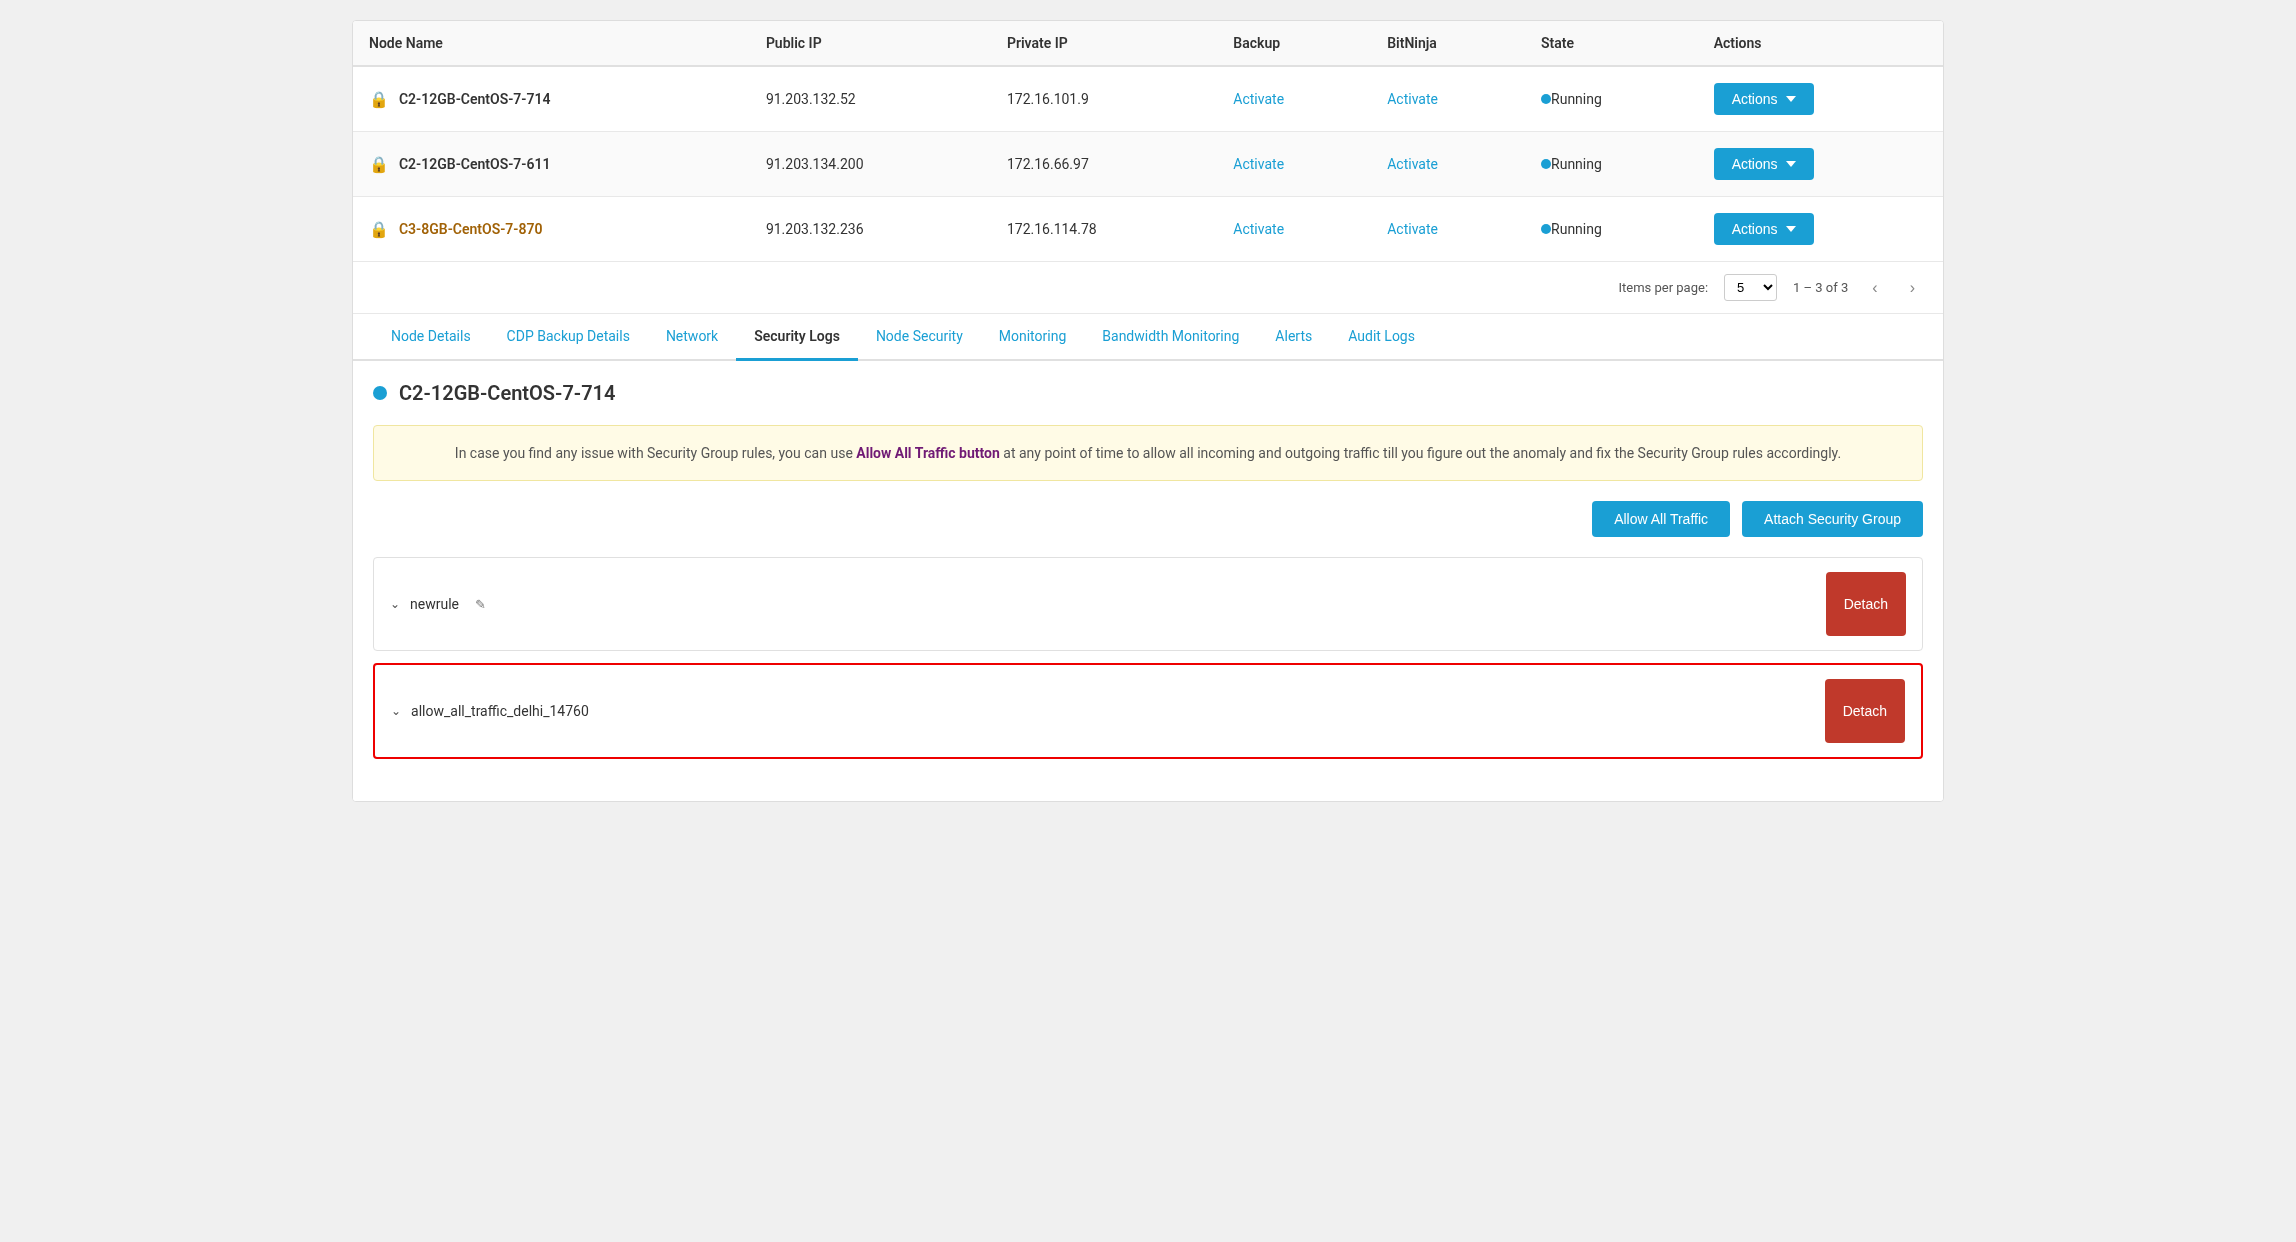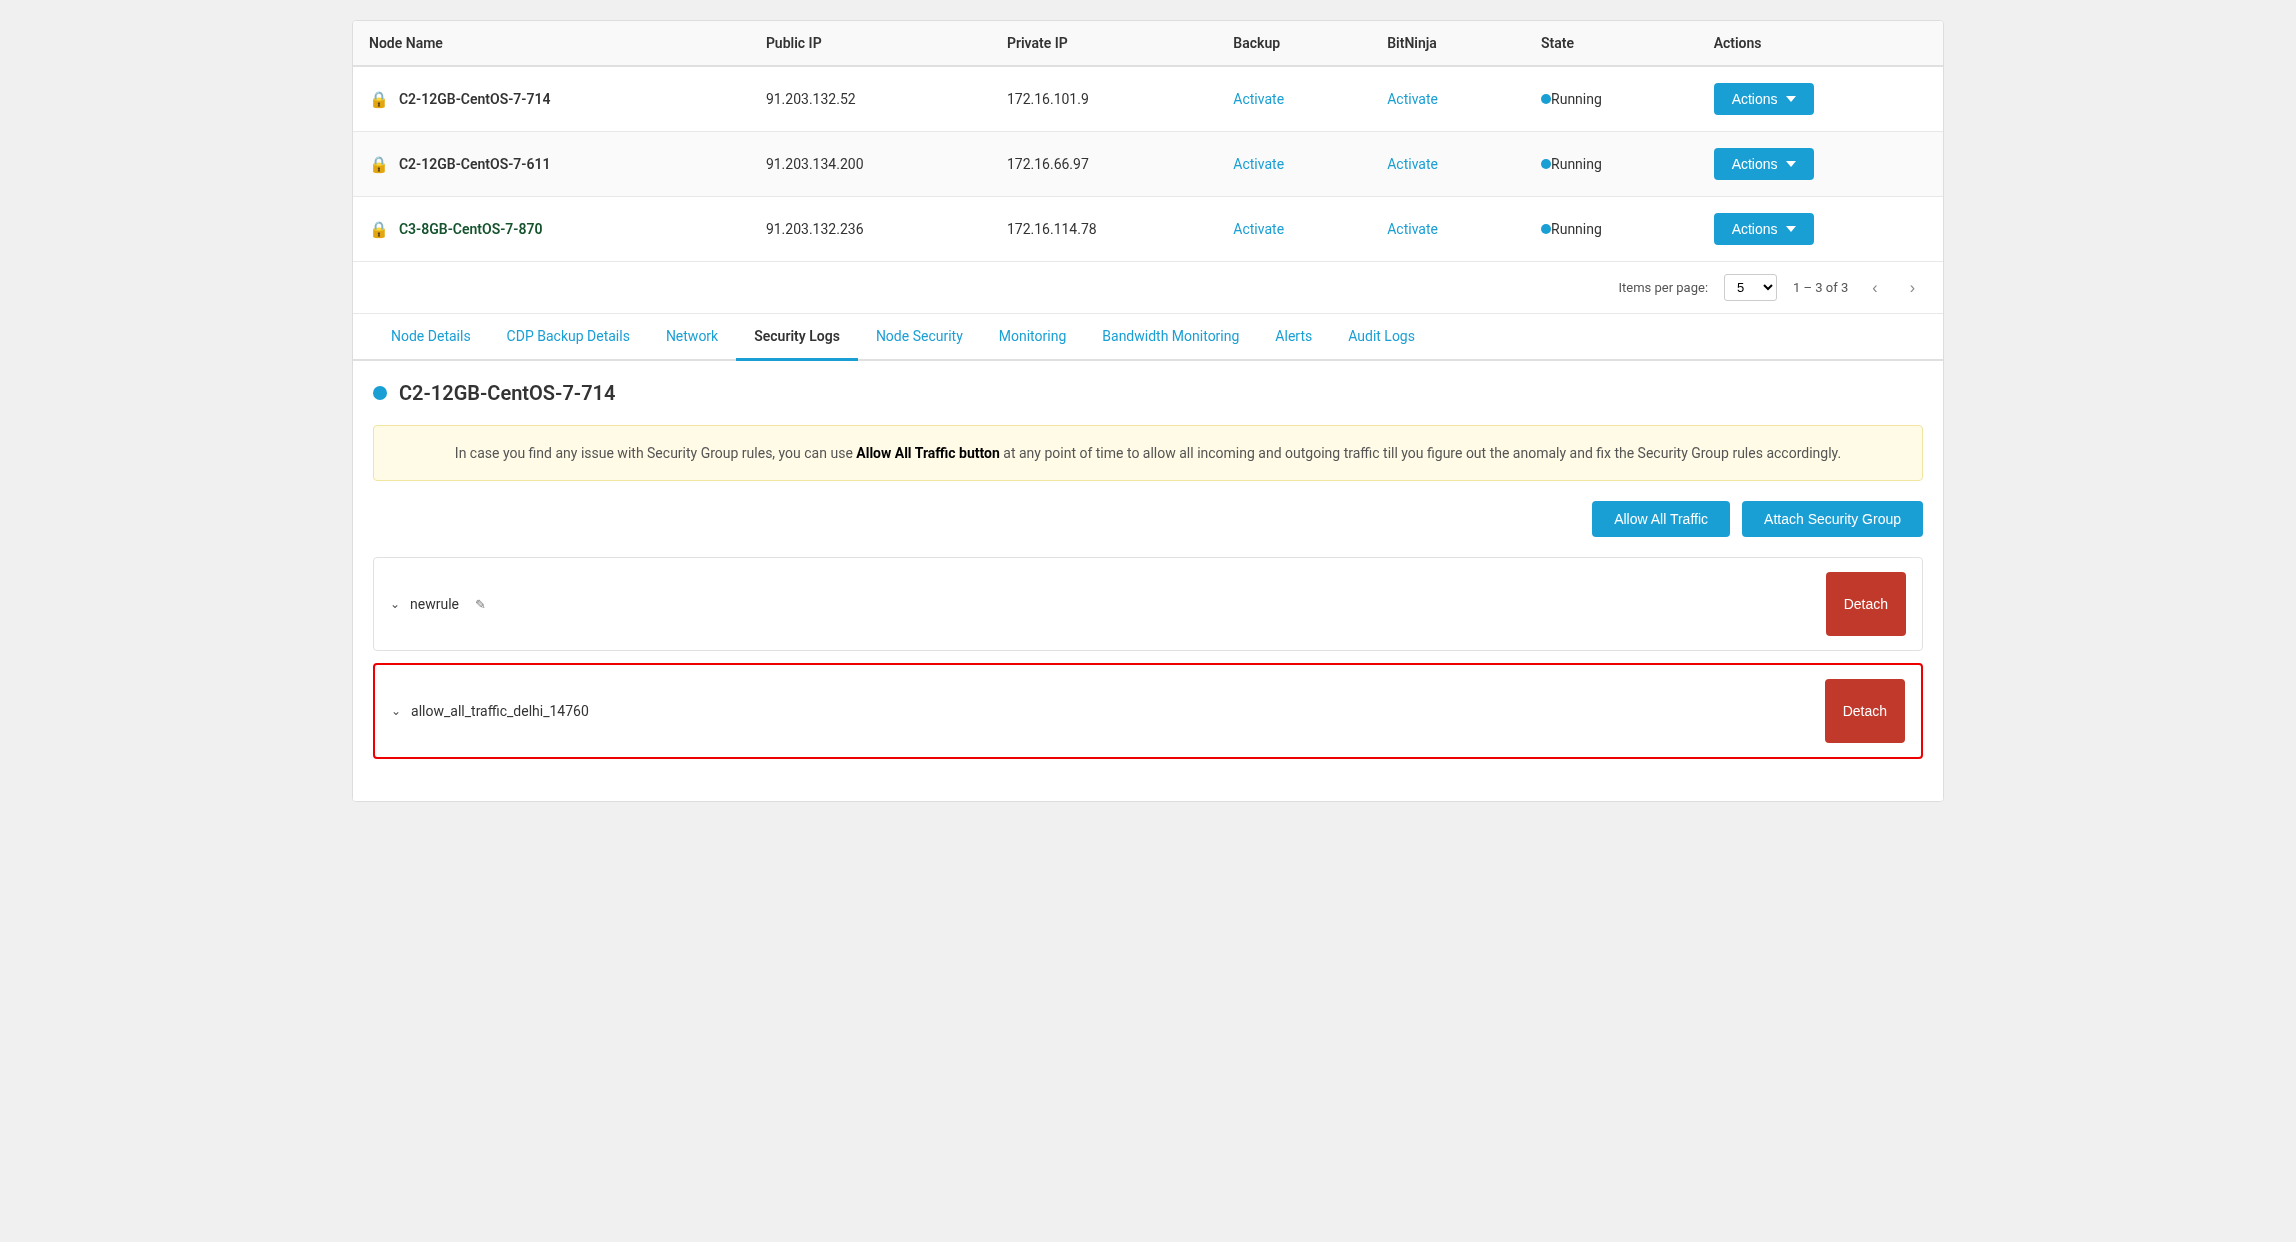--- a/index.html
+++ b/index.html
@@ -188,21 +188,21 @@
       border: 1px solid #f0e6a0;
       border-radius: 4px;
       padding: 16px 20px;
       font-size: 14px;
       color: #555;
       margin-bottom: 20px;
       text-align: center;
       line-height: 1.6;
     }
     .alert-box strong {
-      color: #000000;
+      color: #701a75;
       font-weight: 700;
     }
 
     
     .action-buttons-row {
       display: flex;
       justify-content: flex-end;
       gap: 12px;
       margin-bottom: 20px;
     }
@@ -321,21 +321,21 @@
           <td>
             <button class="actions-btn">
     Actions <span class="chevron-down"></span>
   </button>
           </td>
         </tr>
         <tr>
           <td>
             <div class="node-name-cell">
     <span class="lock-icon">🔒</span>
-    <span style="cursor:pointer; color:#14532d;text-align:center;">C3-8GB-CentOS-7-870</span>
+    <span style="cursor:pointer; color:#a16207;text-align:center;">C3-8GB-CentOS-7-870</span>
   </div>
           </td>
           <td>91.203.132.236</td>
           <td>172.16.114.78</td>
           <td><a class="link-text">Activate</a></td>
           <td><a class="link-text">Activate</a></td>
           <td>
             <div class="state-cell">
               <span class="status-dot"></span>
               <span>Running</span>

